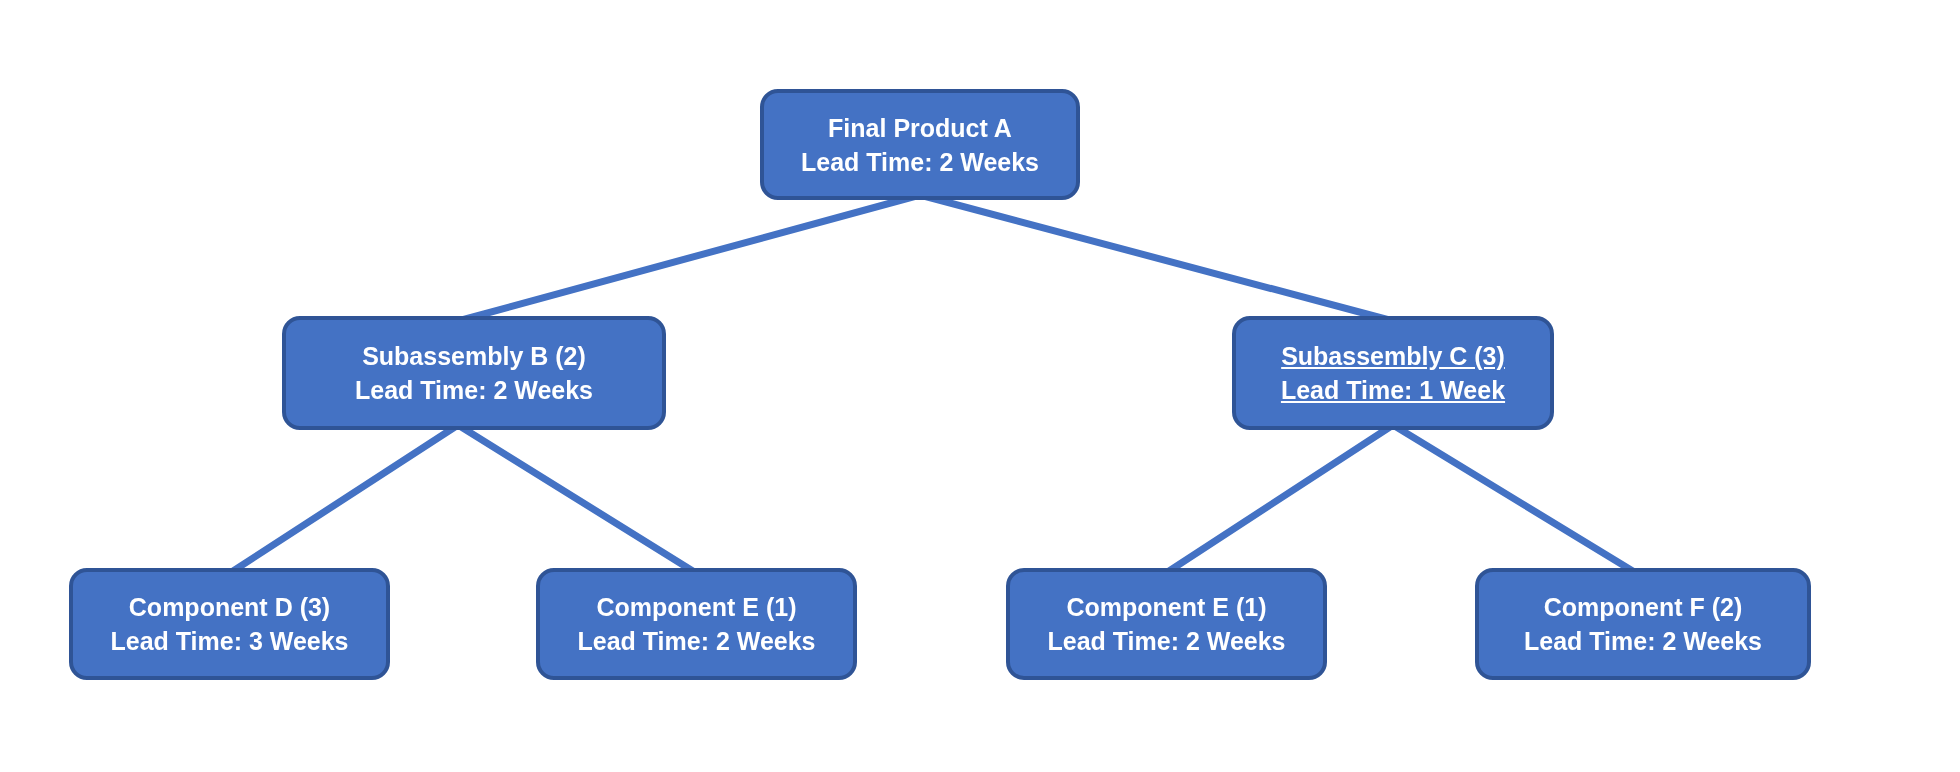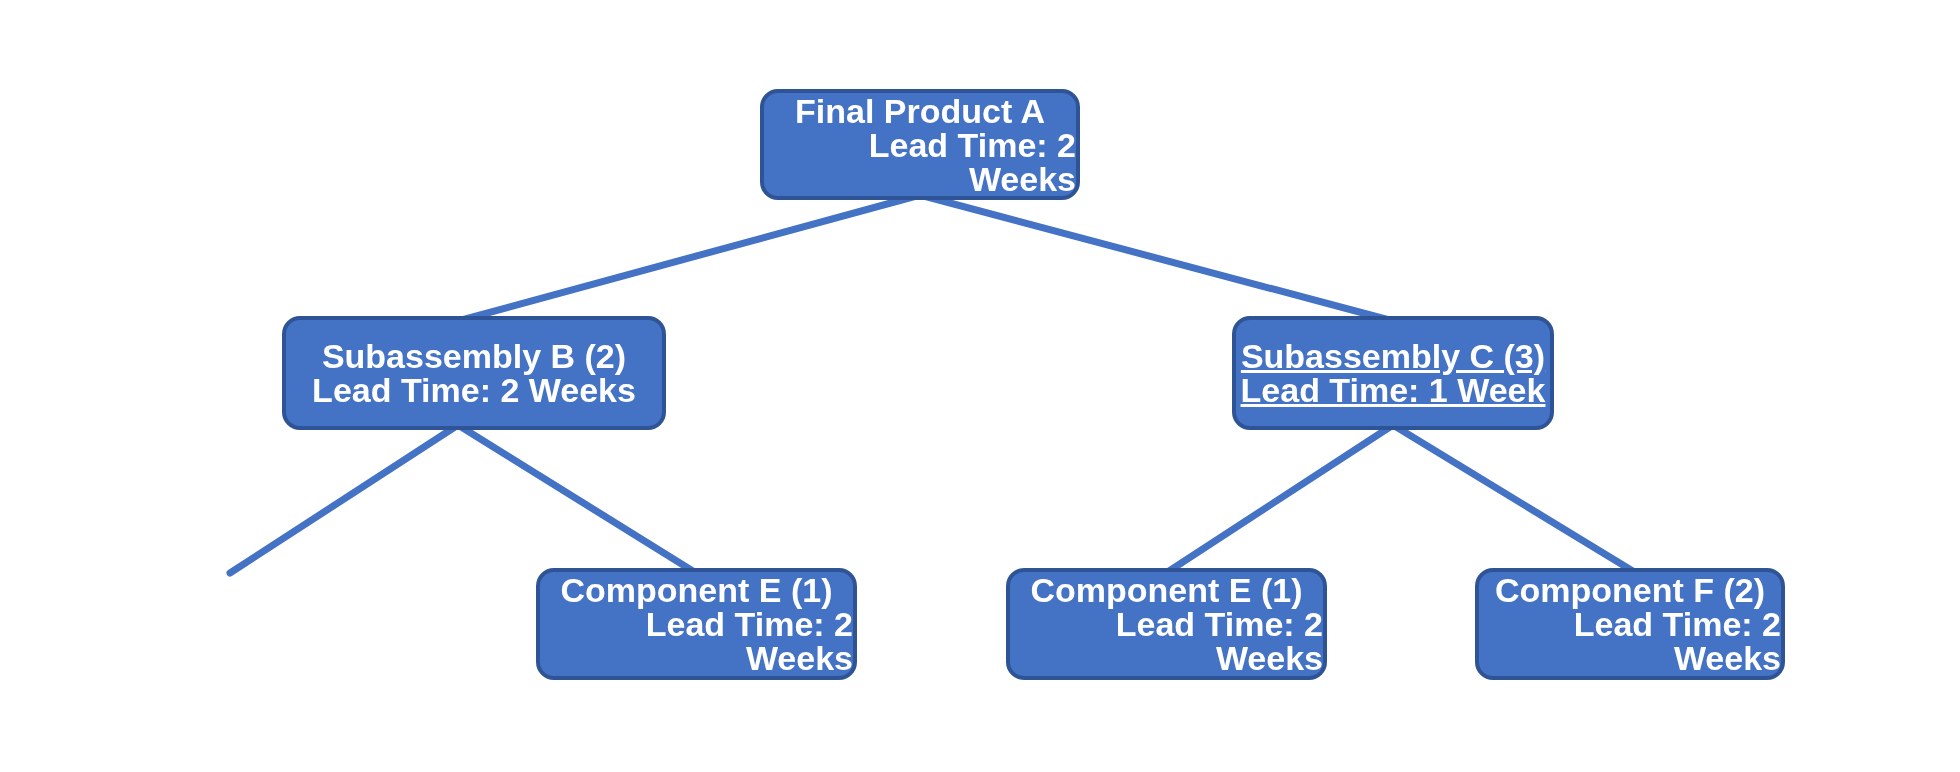--- a/index.html
+++ b/index.html
@@ -35,33 +35,33 @@
     position: absolute;
     z-index: 2;
     background: var(--node_fill);
     border: 4px solid var(--node_border);
     border-radius: 18px;
     color: var(--node_text);
     display: flex;
     flex-direction: column;
     align-items: center;
     justify-content: center;
-    text-align: right;
-    font-size: 34px;
+    text-align: center;
+    font-size: 25px;
     font-weight: bold;
     line-height: 34px;
   }
   
   .node-a  { left: 760px;  top: 89px;  width: 320px; height: 111px; }
   .node-b  { left: 282px;  top: 316px; width: 384px; height: 114px; }
   .node-c  { left: 1232px; top: 316px; width: 322px; height: 114px; text-decoration: underline; }
   .node-d  { left: 69px;   top: 568px; width: 321px; height: 112px; }
   .node-e2 { left: 536px;  top: 568px; width: 321px; height: 112px; }
   .node-e1 { left: 1006px; top: 568px; width: 321px; height: 112px; }
-  .node-f  { left: 1475px; top: 568px; width: 310px; height: 112px; }
+  .node-f  { left: 1475px; top: 568px; width: 336px; height: 112px; }
 </style>
 </head>
 <body>
 
 <div class="canvas">
 
   <svg class="edges-layer" viewBox="0 0 1960 772" xmlns="http://www.w3.org/2000/svg">
     <line class="edge" x1="920" y1="195" x2="458" y2="321"></line>
     <line class="edge" x1="920" y1="195" x2="1393" y2="321"></line>
     <line class="edge" x1="458" y1="425" x2="230" y2="573"></line>
@@ -78,20 +78,24 @@
   <div class="node node-b">
     <div>Subassembly B (2)</div>
     <div>Lead Time: 2 Weeks</div>
   </div>
 
   <div class="node node-c">
     <div>Subassembly C (3)</div>
     <div>Lead Time: 1 Week</div>
   </div>
 
+  <div class="node node-d">
+    <div>Component D (3)</div>
+    <div>Lead Time: 3 Weeks</div>
+  </div>
 
   <div class="node node-e2">
     <div>Component E (1)</div>
     <div>Lead Time: 2 Weeks</div>
   </div>
 
   <div class="node node-e1">
     <div>Component E (1)</div>
     <div>Lead Time: 2 Weeks</div>
   </div>

